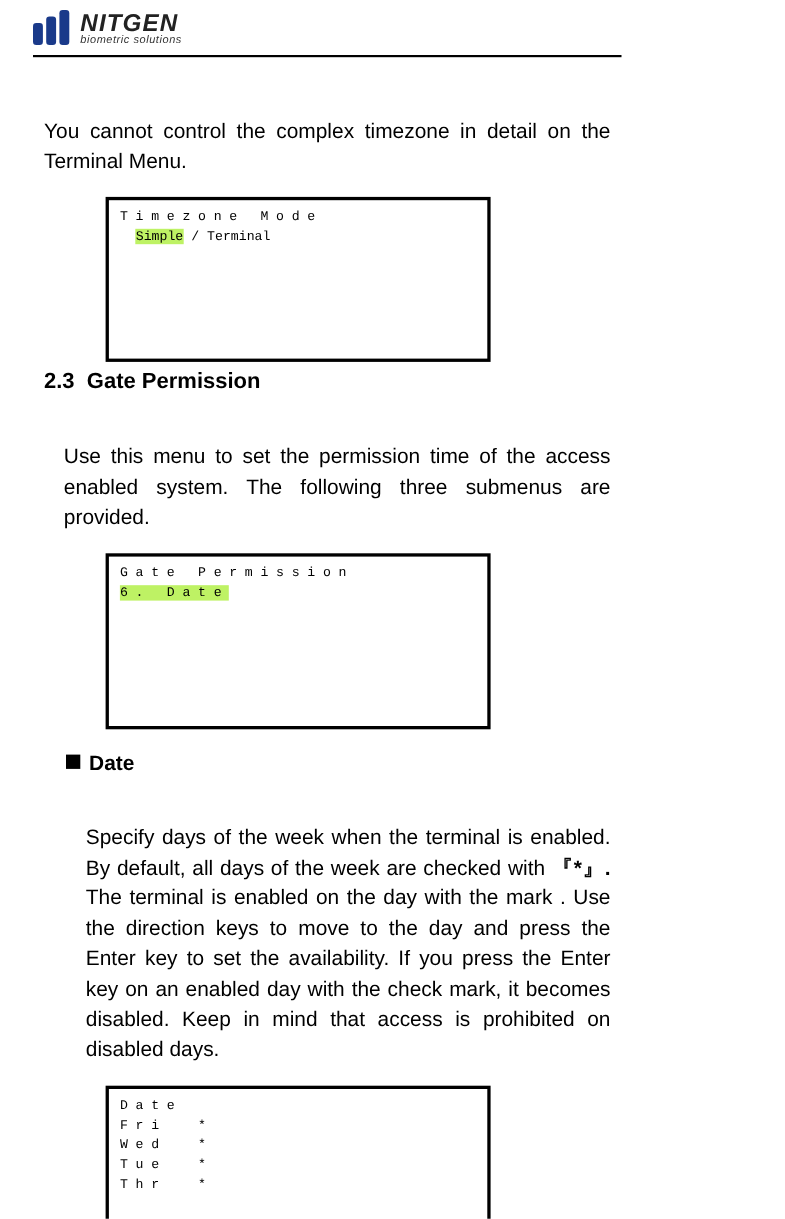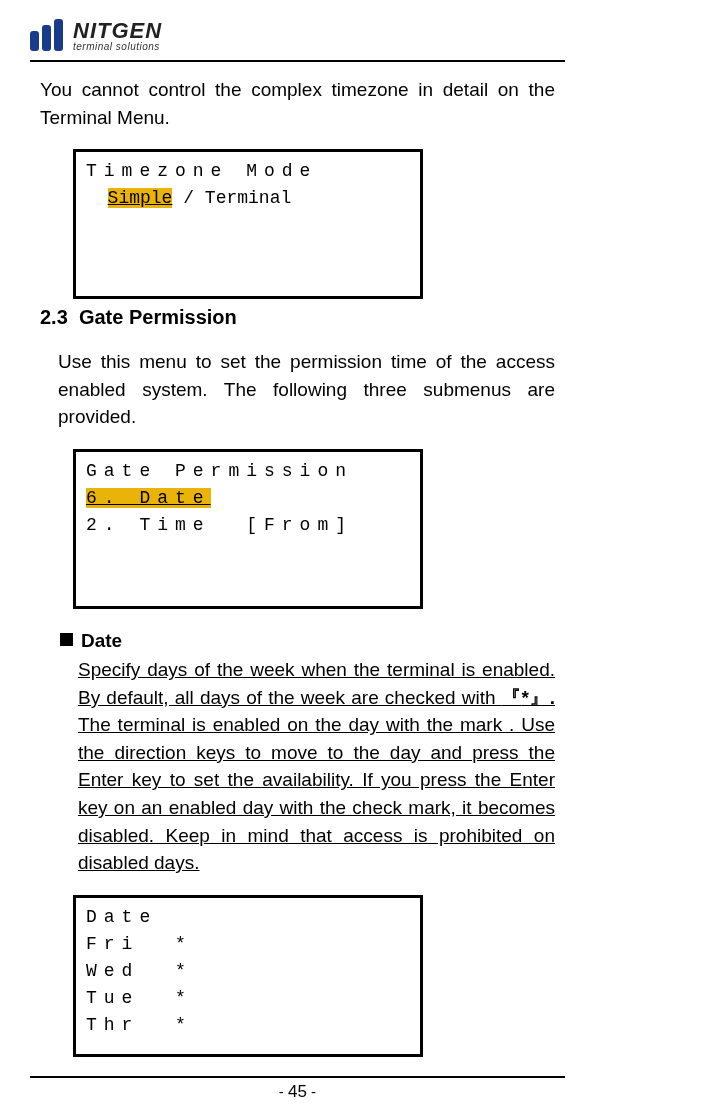--- a/index.html
+++ b/index.html
@@ -8,21 +8,21 @@
     padding: 0;
     width: 714px;
     height: 1108px;
     font-family: Arial, sans-serif;
     color: #000;
     position: relative;
   }
   .page {
     width: 595px;
     height: 1108px;
-    padding: 20px 30px 0 30px;
+    padding: 10px 30px 0 30px;
     display: flex;
     flex-direction: column;
   }
   .header {
     display: flex;
     align-items: center;
     gap: 6px;
     padding-bottom: 6px;
   }
   .logo-bars {
@@ -64,36 +64,37 @@
   }
   .content {
     padding: 0 10px;
     font-size: 19px;
     line-height: 1.45;
     flex: 1;
   }
   .para {
     text-align: justify;
     margin-bottom: 18px;
+    margin-top: 40px;
   }
   .lcd {
     border: 3px solid #000;
     width: 350px;
-    margin-left: 33px;
+    margin-left: 56px;
     padding: 6px 10px 6px 10px;
     font-family: "Courier New", monospace;
-    font-size: 18px;
+    font-size: 12px;
     line-height: 1.5;
   }
   .lcd.h1 { height: 150px; }
   .lcd.h2 { height: 160px; }
   .lcd.h3 { height: 162px; }
   .lcd .title { letter-spacing: 7px; }
   .lcd .row { white-space: pre; }
-  .lcd .sel { background: #eab308; text-decoration: underline; }
+  .lcd .sel { background: #bef264; }
   .lcd .wide { letter-spacing: 7px; }
   .lcd .narrow { letter-spacing: 0; }
   .section-h {
     font-weight: bold;
     font-size: 20px;
     margin: 4px 0 16px 0;
   }
   .sub-h {
     font-weight: bold;
     font-size: 19px;
@@ -128,21 +129,21 @@
 
 <div class="page">
   <div class="header">
     <div class="logo-bars">
       <div class="bar b1"></div>
       <div class="bar b2"></div>
       <div class="bar b3"></div>
     </div>
     <div class="logo-text">
       <span class="logo-name">NITGEN</span>
-      <span class="logo-tag">terminal solutions</span>
+      <span class="logo-tag">biometric solutions</span>
     </div>
   </div>
   <hr class="hr-top">
 
   <div class="content">
     <div class="para">You cannot control the complex timezone in detail on the Terminal Menu.</div>
 
     <div class="lcd h1">
       <div class="row title">Timezone Mode</div>
       <div class="row">&nbsp;&nbsp;<span class="sel narrow">Simple</span><span class="narrow"> / Terminal</span></div>
@@ -150,27 +151,26 @@
 
     <div class="section-h">
       <span>2.3</span>&nbsp;&nbsp;<span>Gate Permission</span>
     </div>
 
     <div class="para" style="margin-left:18px;">Use this menu to set the permission time of the access enabled system. The following three submenus are provided.</div>
 
     <div class="lcd h2">
       <div class="row wide">Gate Permission</div>
       <div class="row"><span class="sel wide">6. Date</span></div>
-      <div class="row wide">2. Time  [From]</div>
     </div>
 
     <div class="sub-h indent-sub">
       <span class="square"></span><span>Date</span>
     </div>
-    <div class="para" style="margin-left:38px;text-decoration:underline;">
+    <div class="para" style="margin-left:38px;">
       <span>Specify days of the week when the terminal is enabled. By default, all days of the week are checked with </span><span class="bold">『</span><span class="bold">*</span><span class="bold">』.</span><span> The terminal is enabled on the day with the mark . Use the direction keys to move to the day and press the Enter key to set the availability. If you press the Enter key on an enabled day with the check mark, it becomes disabled. Keep in mind that access is prohibited on disabled days.</span>
     </div>
 
     <div class="lcd h3">
       <div class="row wide">Date</div>
       <div class="row wide">Fri  *</div>
       <div class="row wide">Wed  *</div>
       <div class="row wide">Tue  *</div>
       <div class="row wide">Thr  *</div>
     </div>

